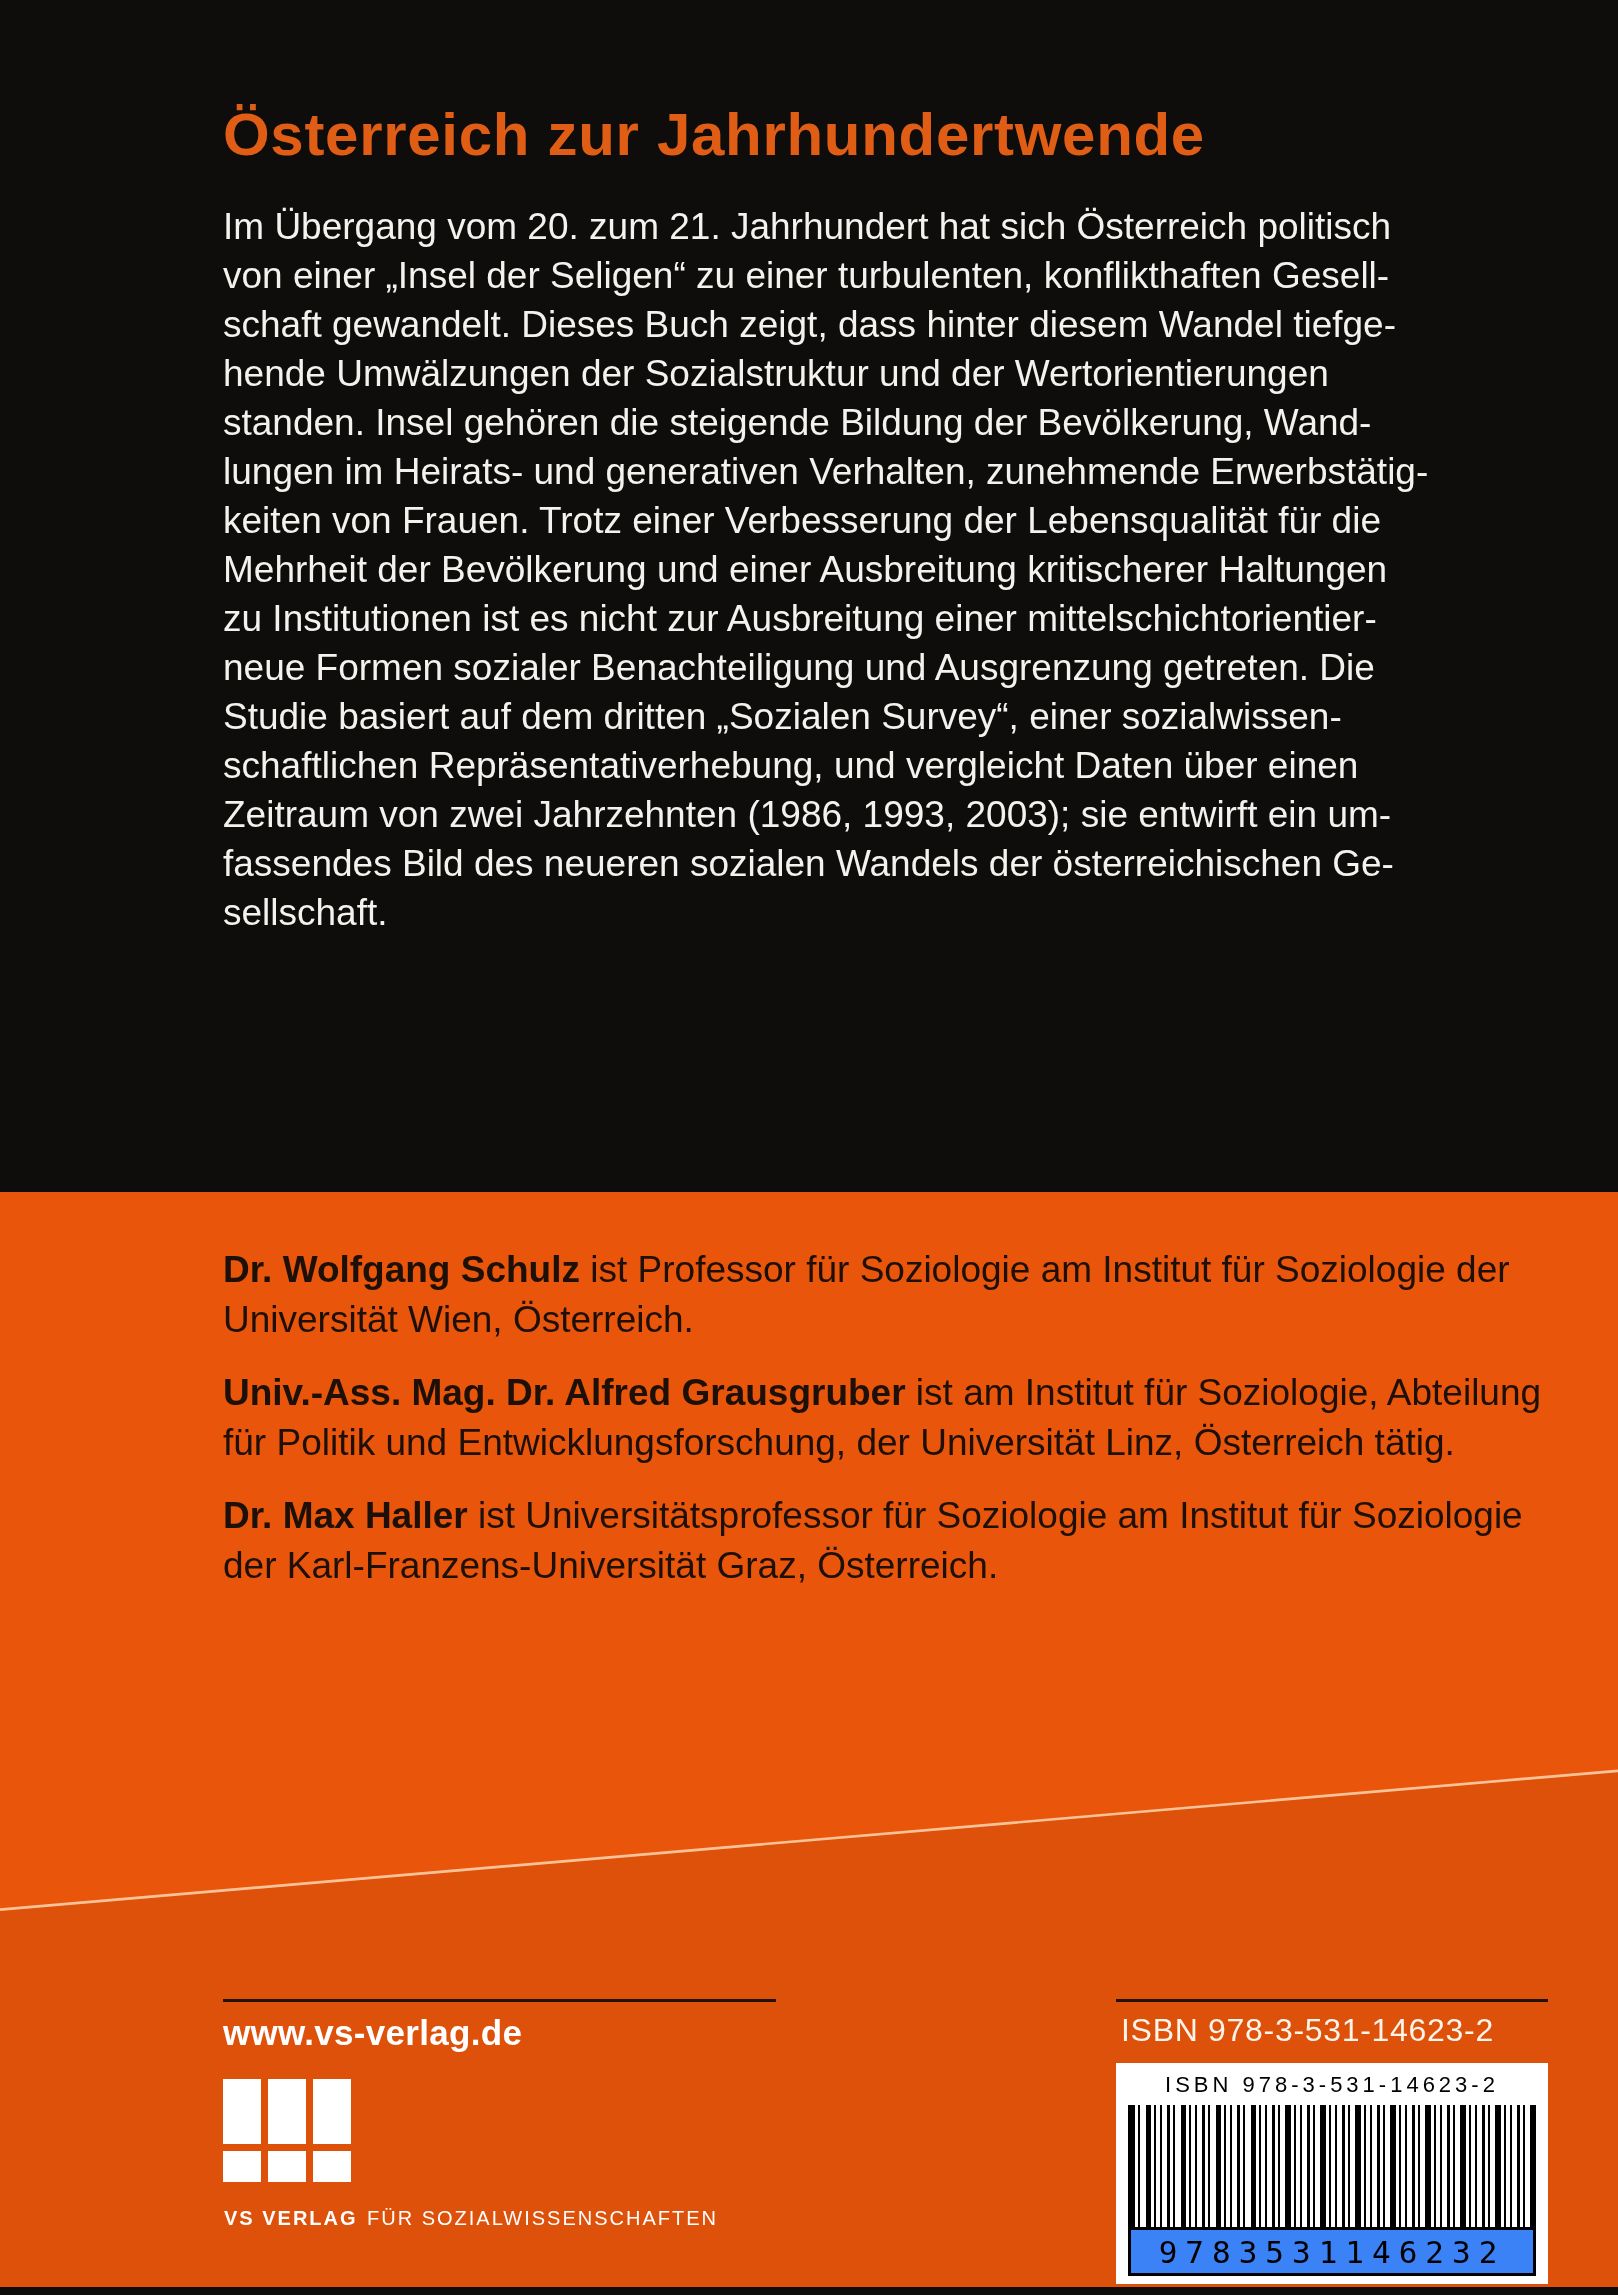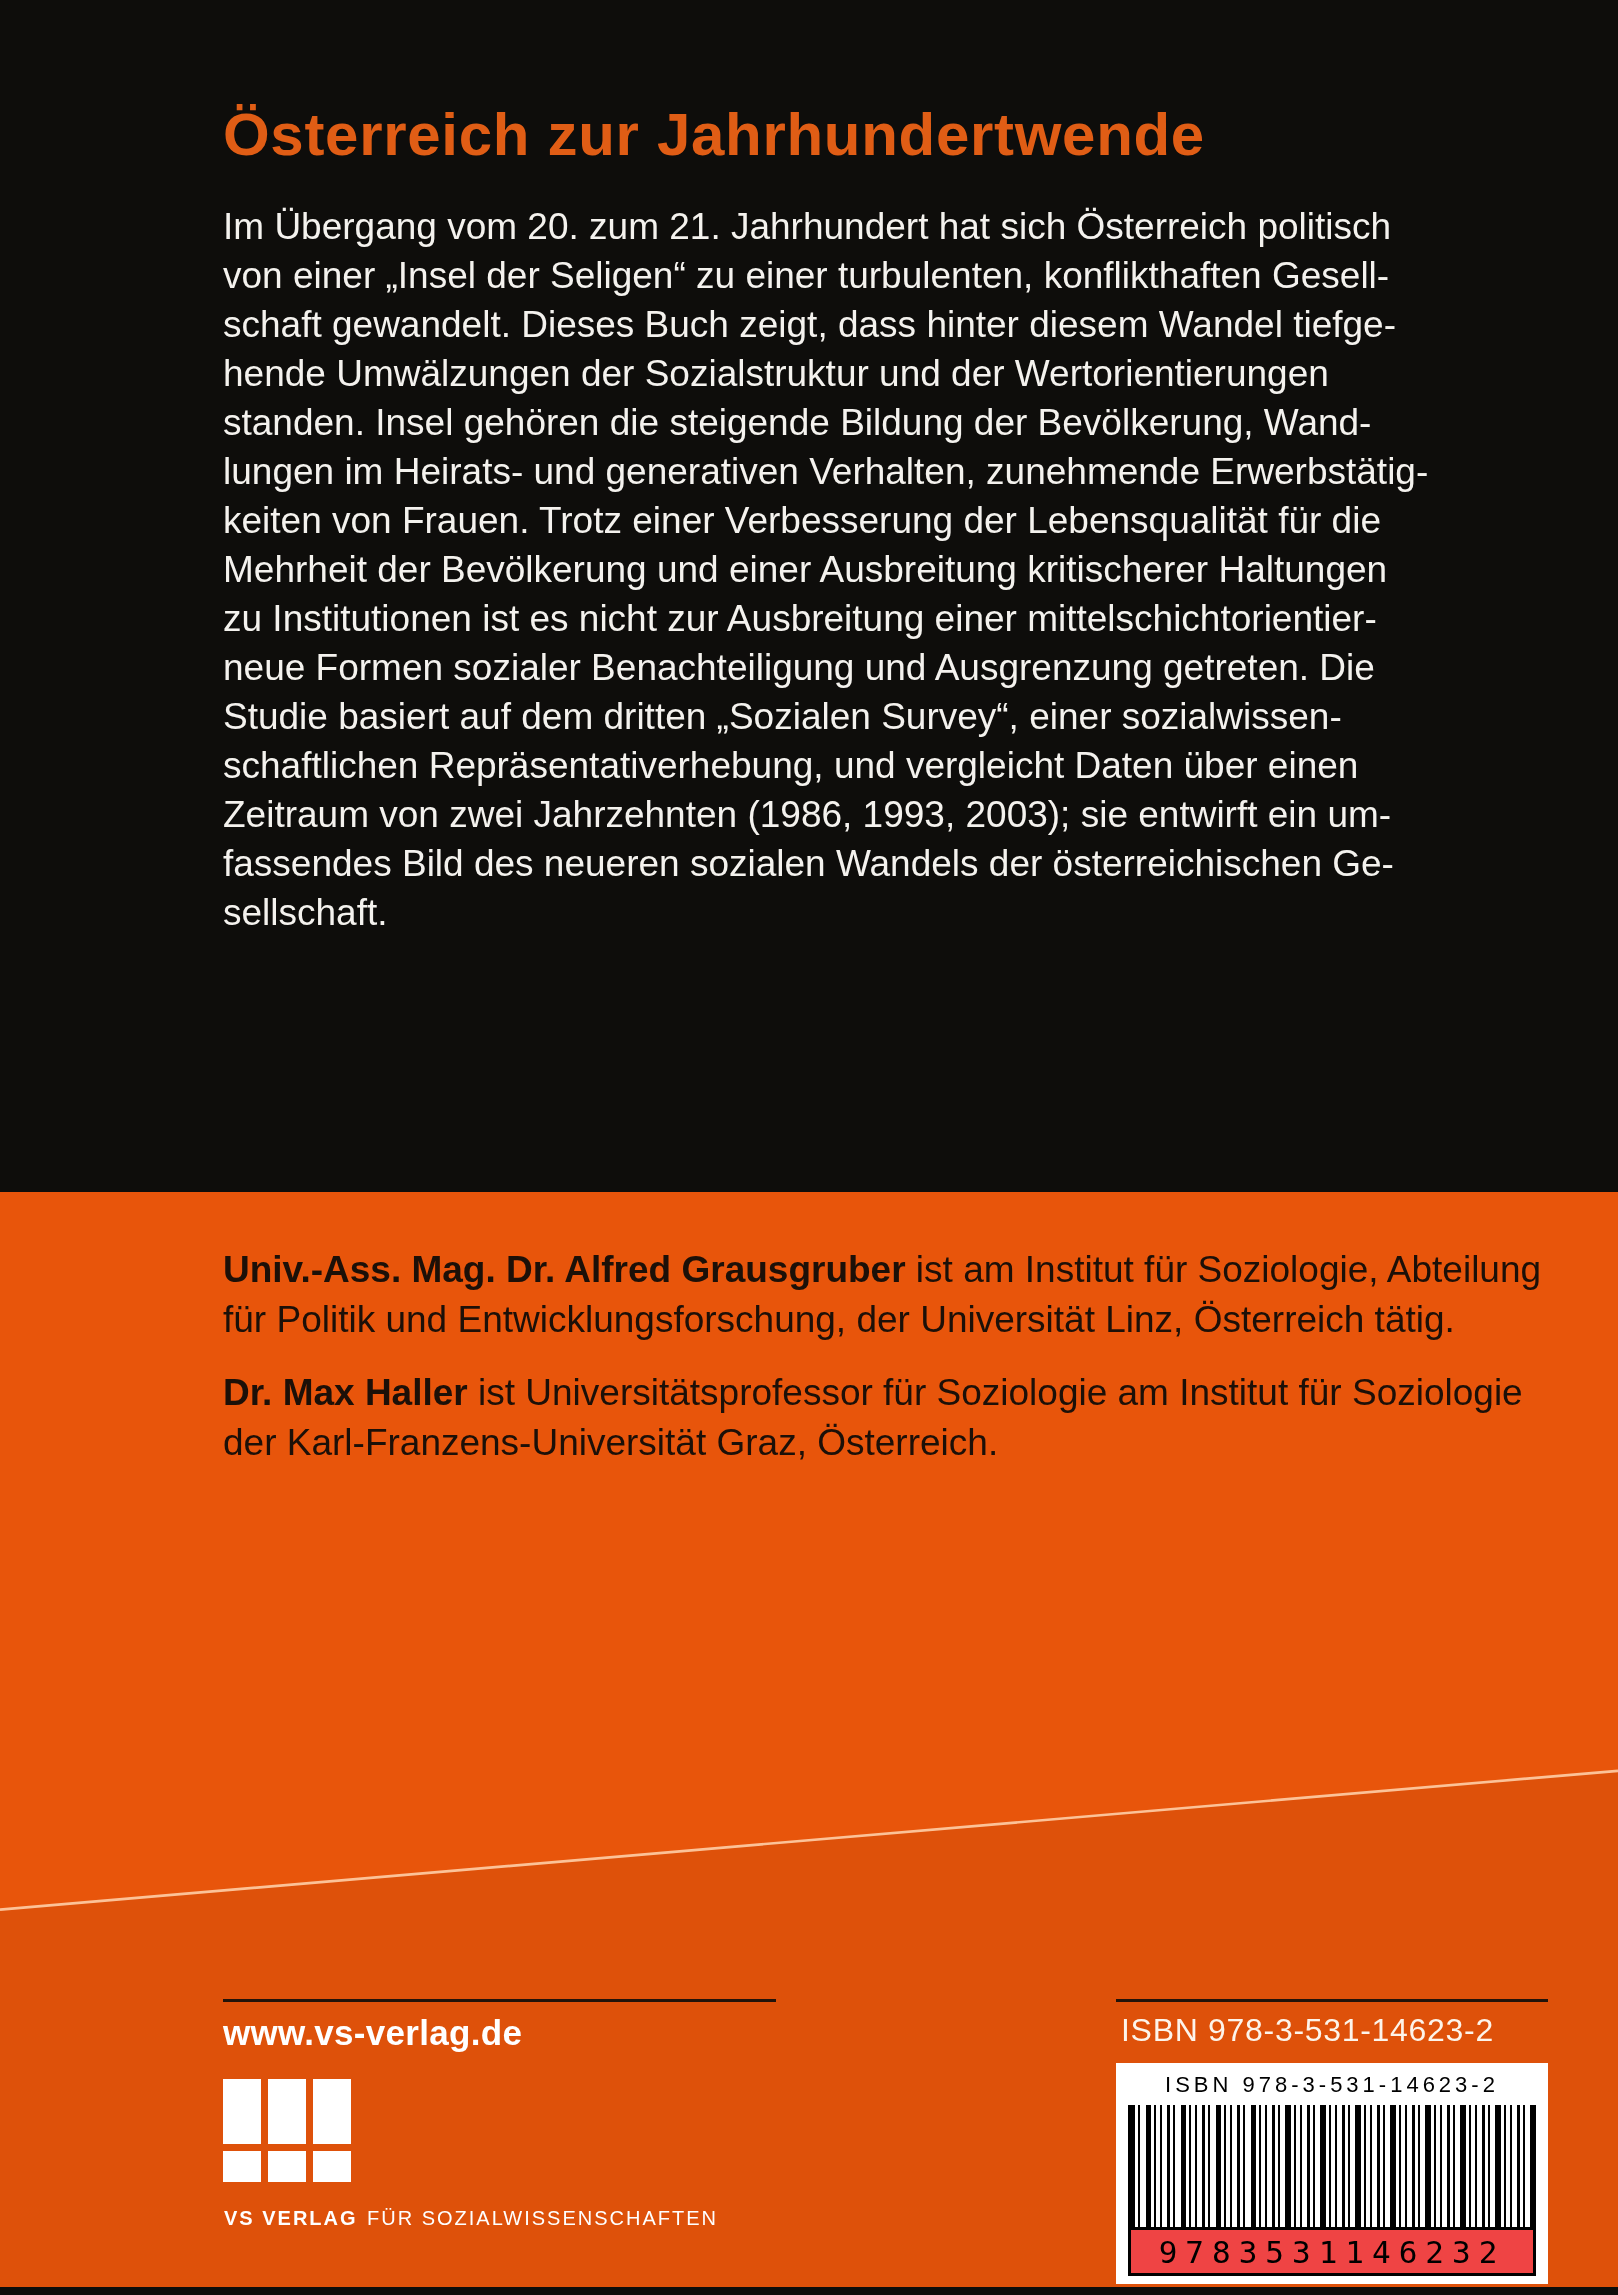--- a/index.html
+++ b/index.html
@@ -127,21 +127,21 @@
       #000 13.5px, #000 19px,
       #fff 19px, #fff 21.6px,
       #000 21.6px, #000 23.6px,
       #fff 23.6px, #fff 28px,
       #000 28px, #000 30px,
       #fff 30px, #fff 35px);
   }
   .barcode-number {
     margin-top: 0px;
     border: 3.4px solid #000;
-    background: #ef4444;
+    background: #3b82f6;
     text-align: center;
     font-family: "DejaVu Sans Mono", "Liberation Mono", monospace;
     font-size: 31px;
     letter-spacing: 8px;
     color: #000;
     padding: 4px 0 2.7px 0;
   }
 
   
   .vs-logo {
@@ -196,20 +196,21 @@
 
   <div class="orange">
 
     <svg class="diag-svg" viewBox="0 0 2400 1625" preserveAspectRatio="none">
       <polygon points="0,1065 2400,859 2400,1625 0,1625" fill="rgba(0,0,0,0.045)"></polygon>
       <line x1="0" y1="1065" x2="2400" y2="859" stroke="#ffcfa8" stroke-width="4" opacity="0.9"></line>
     </svg>
 
     <div class="authors">
 
+    <p><span class="author-name">Dr. Wolfgang Schulz</span><span> ist Professor für Soziologie am Institut für Soziologie der Universität Wien, Österreich.</span></p>
         <p><span class="author-name">Univ.-Ass. Mag. Dr. Alfred Grausgruber</span><span> ist am Institut für Soziologie, Abteilung für Politik und Entwicklungsforschung, der Universität Linz, Österreich tätig.</span></p>
         <p><span class="author-name">Dr. Max Haller</span><span> ist Universitätsprofessor für Soziologie am Institut für Soziologie der Karl-Franzens-Universität Graz, Österreich.</span></p>
       </div>
 
     <div class="rule rule-left"></div>
     <div class="website">www.vs-verlag.de</div>
 
     <div class="rule rule-right"></div>
     <div class="isbn-label">ISBN 978-3-531-14623-2</div>
 

